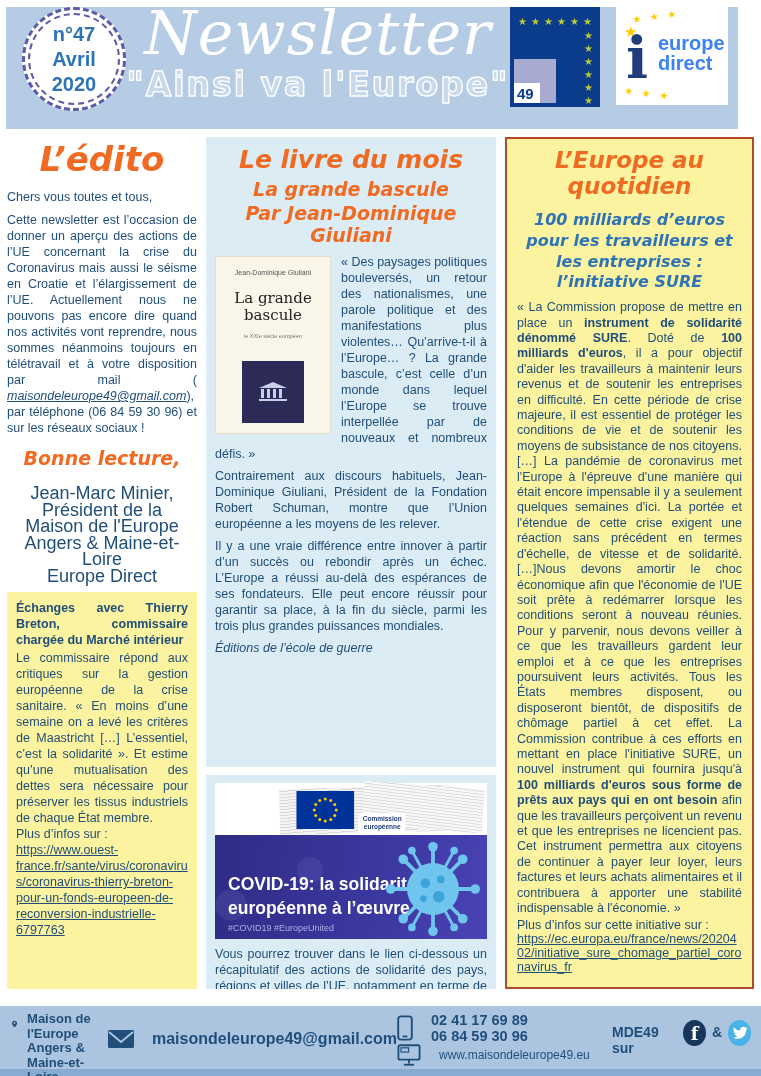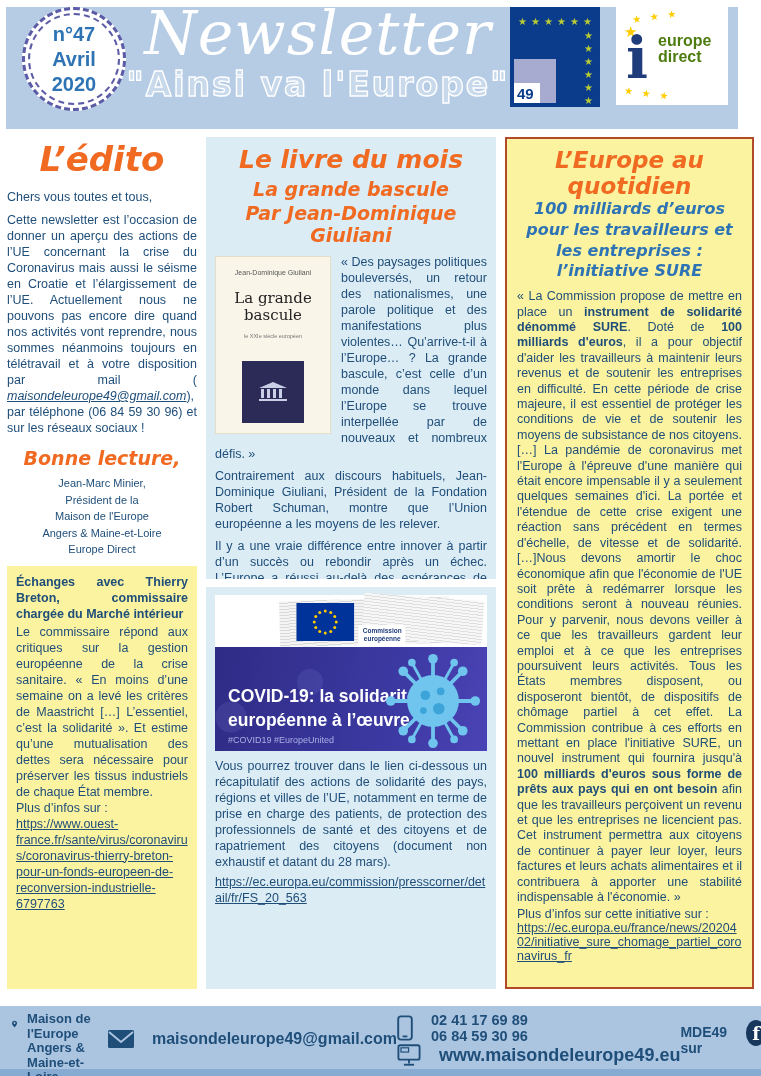--- a/index.html
+++ b/index.html
@@ -37,22 +37,22 @@
   .logo-ed {
     flex:0 0 112px; height:98px; margin-right:10px; background:#ffffff;
     position:relative; overflow:hidden;
   }
   .logo-ed .big-i {
     position:absolute; left:10px; top:22px; font-family:"DejaVu Serif", serif;
     font-weight:bold; font-size:58px; color:#1f3d7a; line-height:1;
   }
   .logo-ed .i-star { position:absolute; left:8px; top:16px; color:#ffcc00; font-size:15px; }
   .logo-ed .ed-text {
-    position:absolute; left:42px; top:26px; color:#4d7c0f; font-weight:bold;
-    font-size:16px; line-height:1.0; letter-spacing:0;
+    position:absolute; left:42px; top:26px; color:#3b82f6; font-weight:bold;
+    font-size:20px; line-height:1.0; letter-spacing:0;
   }
   .logo-ed .stars-arc { position:absolute; color:#ffcc00; font-size:10px; letter-spacing:3px; }
   .arc-top { top:4px; left:16px; transform:rotate(-8deg); }
   .arc-bottom { bottom:6px; left:8px; transform:rotate(8deg); }
   
   .content {
     display:grid; grid-template-columns:190px 290px 1fr;
     gap:9px; padding:8px 7px 6px 7px; height:866px;
   }
   .col { display:flex; flex-direction:column; overflow:hidden; }
@@ -63,29 +63,29 @@
   
   .edito-heading {
     font-family:"DejaVu Sans", sans-serif; font-style:italic; font-weight:bold;
     color:#f06a21; font-size:34px; text-align:center; margin:2px 0 10px 0;
   }
   .col-left p { margin-bottom:7px; }
   .bonne-lecture {
     font-family:"DejaVu Sans", sans-serif; font-style:italic; font-weight:bold;
     color:#f06a21; font-size:19px; text-align:center; margin:4px 0 6px 0;
   }
-  .signature { text-align:center; font-size:11px; line-height:16.5px; margin-bottom:8px; }
+  .signature { text-align:center; font-size:18px; line-height:16.5px; margin-bottom:8px;margin-top:10px; }
   .yellow-box {
     background:#fbf3a0; padding:8px 9px; font-size:12.5px; line-height:16px;
   }
   .breton-box { flex:1 1 auto; overflow:hidden; }
   .breton-title { font-weight:bold; margin-bottom:2px; }
   
   .panel { background:#dbecf5; padding:8px 9px; overflow:hidden; }
-  .book-panel { height:442px; flex:0 0 auto; }
+  .book-panel { height:630px; flex:0 0 auto; }
   .covid-panel { flex:1 1 auto; margin-top:8px; }
   .mid-h1 {
     font-family:"DejaVu Sans", sans-serif; font-weight:bold; font-style:italic;
     color:#f06a21; font-size:25px; text-align:center; margin:0 0 4px 0;
   }
   .mid-h2 {
     font-family:"DejaVu Sans", sans-serif; font-weight:bold; font-style:italic;
     color:#f06a21; font-size:19px; text-align:center; margin:0 0 2px 0;
   }
   .mid-h3 {
@@ -126,21 +126,21 @@
   .banner-tags { position:absolute; left:13px; top:88px; font-size:9px; color:#a9b0e4; }
   .virus-svg { position:absolute; right:6px; top:6px; }
   .virus-faint { position:absolute; opacity:0.12; }
   
   .sure-box {
     background:#fbf3a0; border:2px solid #b04a2a; padding:8px 10px;
     flex:1 1 auto; overflow:hidden;
   }
   .right-h1 {
     font-family:"DejaVu Sans", sans-serif; font-weight:bold; font-style:italic;
-    color:#f06a21; font-size:23px; text-align:center; margin-bottom:0;
+    color:#f06a21; font-size:23px; text-align:center; margin-bottom:11px;
   }
   .right-sub {
     font-family:"DejaVu Sans", sans-serif; font-weight:bold; font-style:italic;
     color:#2e74b5; font-size:16px; line-height:1.3; text-align:center; margin-bottom:7px;
   }
   .sure-text { font-size:12.5px; line-height:15.4px; text-align:justify; }
   .sure-more { font-size:12.5px; margin-top:2px; }
   
   .footer-band {
     position:absolute; left:0; right:0; bottom:0; height:70px;
@@ -148,21 +148,21 @@
     display:flex; align-items:stretch; padding:6px 10px 4px 12px;
     color:#1f4e79;
   }
   .f-col1 { flex:0 0 385px; display:flex; justify-content:space-between; }
   .f-addr { display:flex; gap:10px; align-items:flex-start; }
   .f-addr-lines { font-weight:bold; font-size:13px; line-height:14.5px; }
   .f-row { display:flex; gap:18px; align-items:center; }
   .f-email { font-weight:bold; font-size:16px; }
   .f-col2 { flex:0 0 215px; display:flex; flex-direction:column; justify-content:space-between; }
   .f-phones { font-weight:bold; font-size:14.5px; line-height:16px; }
-  .f-web { font-weight:bold; font-size:18px; }
+  .f-web { font-weight:normal; font-size:12px; }
   .f-col3 { flex:1 1 auto; display:flex; align-items:flex-start; justify-content:flex-end; gap:6px; padding-top:8px; }
   .f-social-label { font-weight:bold; font-size:14px; margin-right:2px; margin-top:4px; }
   .circle-icon { width:26px; height:26px; border-radius:50%; display:flex; align-items:center; justify-content:center; }
   .fb { background:#16365c; color:#fff; font-family:"DejaVu Serif", serif; font-weight:bold; font-size:18px; }
   .tw { background:#4ab3e8; }
   .amp { font-weight:bold; font-size:14px; margin-top:4px; }
 </style>
 </head>
 <body>
 

